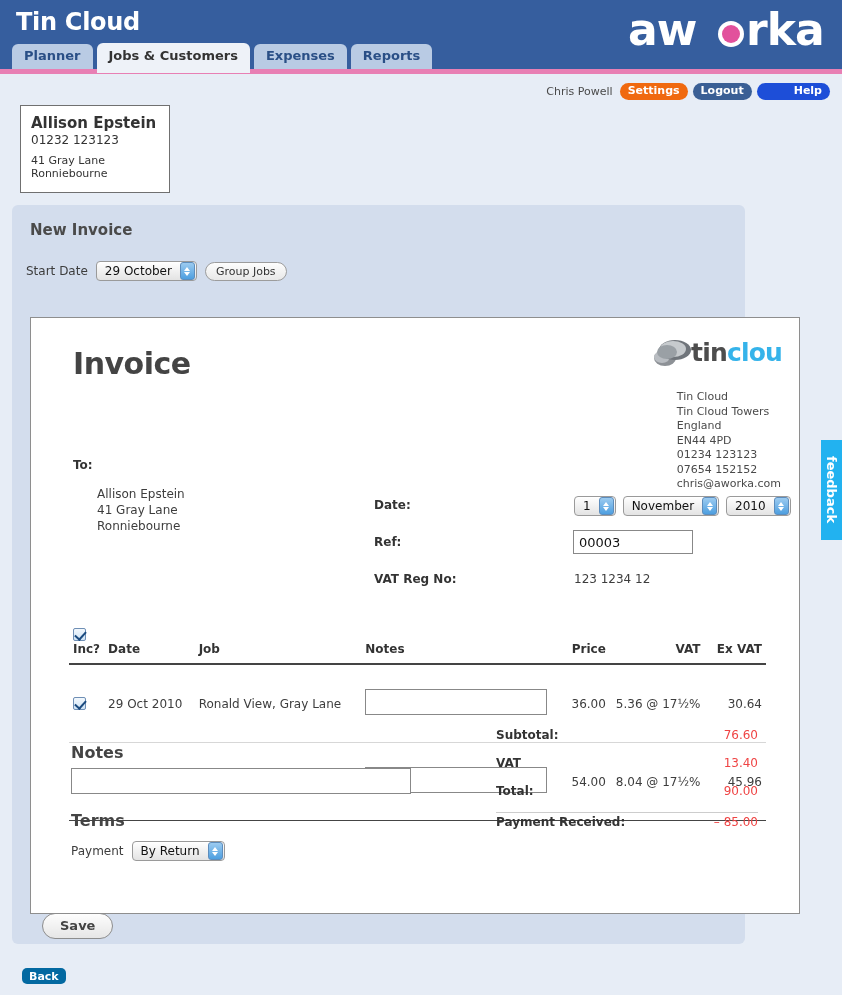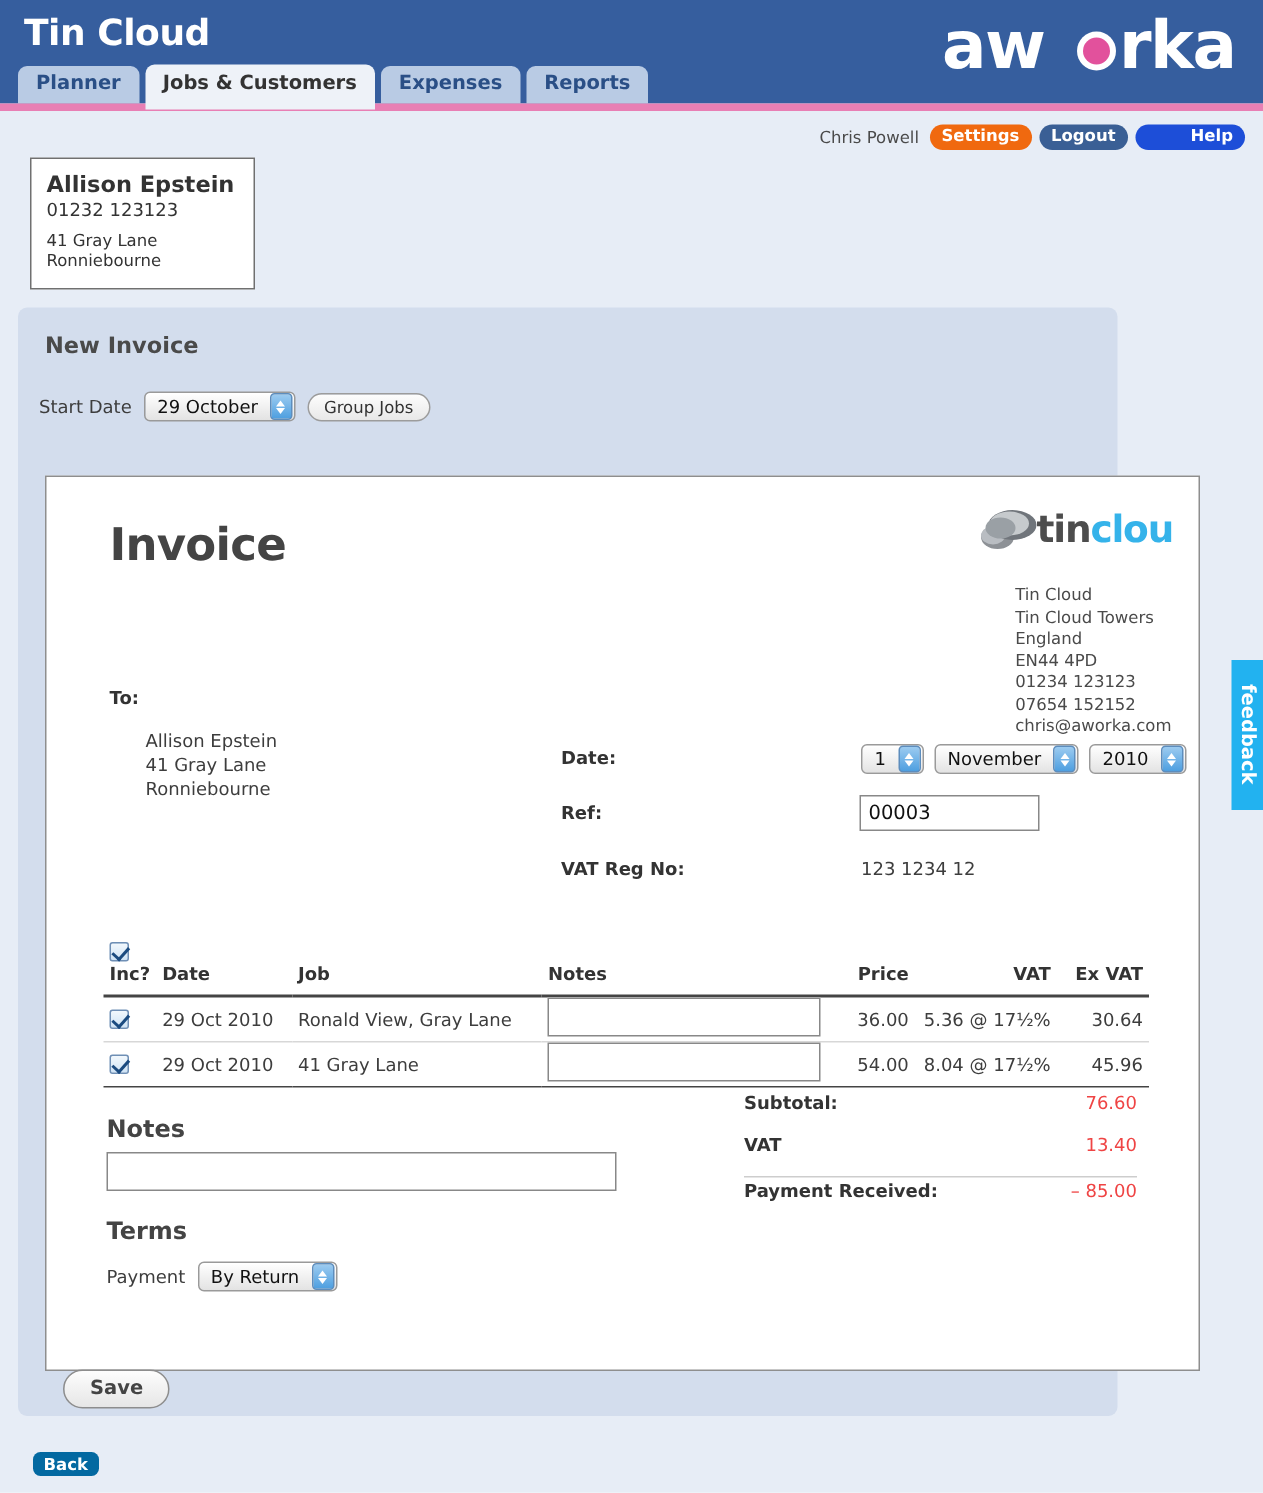--- a/index.html
+++ b/index.html
@@ -178,21 +178,21 @@
     border-collapse: collapse;
   }
   .items th {
     font-size: 12px; font-weight: bold; color: #333;
     text-align: left; padding: 0 4px 7px 4px;
     border-bottom: 2px solid #444;
     vertical-align: bottom;
   }
   .items td {
     font-size: 12px; color: #3d3d3d;
-    padding: 0 4px; vertical-align: middle;
+    padding: 24px 4px; vertical-align: middle;
     border-bottom: 1px solid #d7d7d7;
   }
   .items tr:last-child td { border-bottom: 1px solid #444; }
   .col-inc { width: 26px; }
   .col-date { width: 92px; }
   .col-job { width: 170px; }
   .col-notes { width: 195px; }
   .col-price, .col-vat, .col-exvat { text-align: right; }
   .items th.col-price, .items th.col-vat, .items th.col-exvat { text-align: right; }
   .col-price { width: 54px; }
@@ -463,20 +463,24 @@
 
     <div class="totals">
       <div class="trow">
         <span class="tl">Subtotal:</span>
         <span class="tv">76.60</span>
       </div>
       <div class="trow">
         <span class="tl">VAT</span>
         <span class="tv">13.40</span>
       </div>
+      <div class="trow">
+        <span class="tl">Total:</span>
+        <span class="tv">90.00</span>
+      </div>
       <div class="trow divider">
         <span class="tl">Payment Received:</span>
         <span class="tv">– 85.00</span>
       </div>
     </div>
 
   </div>
 
   <div class="save-btn">Save</div>
 </div>

